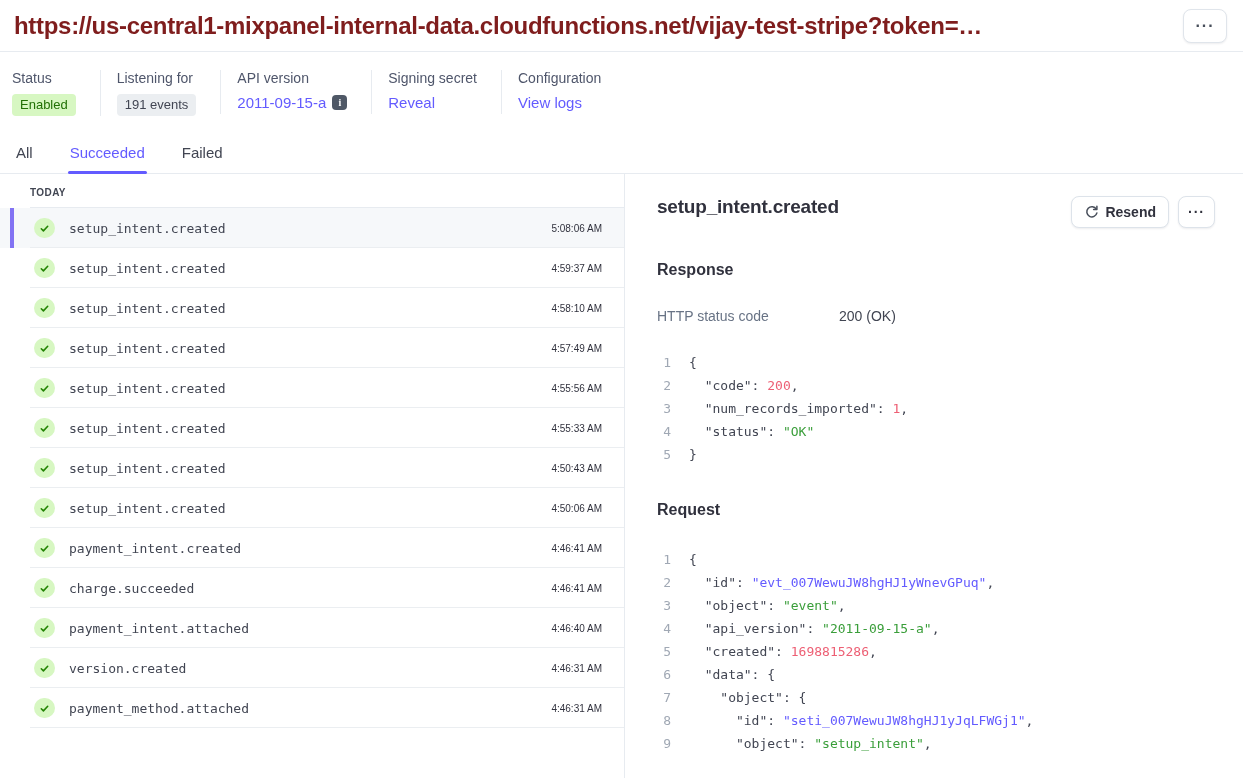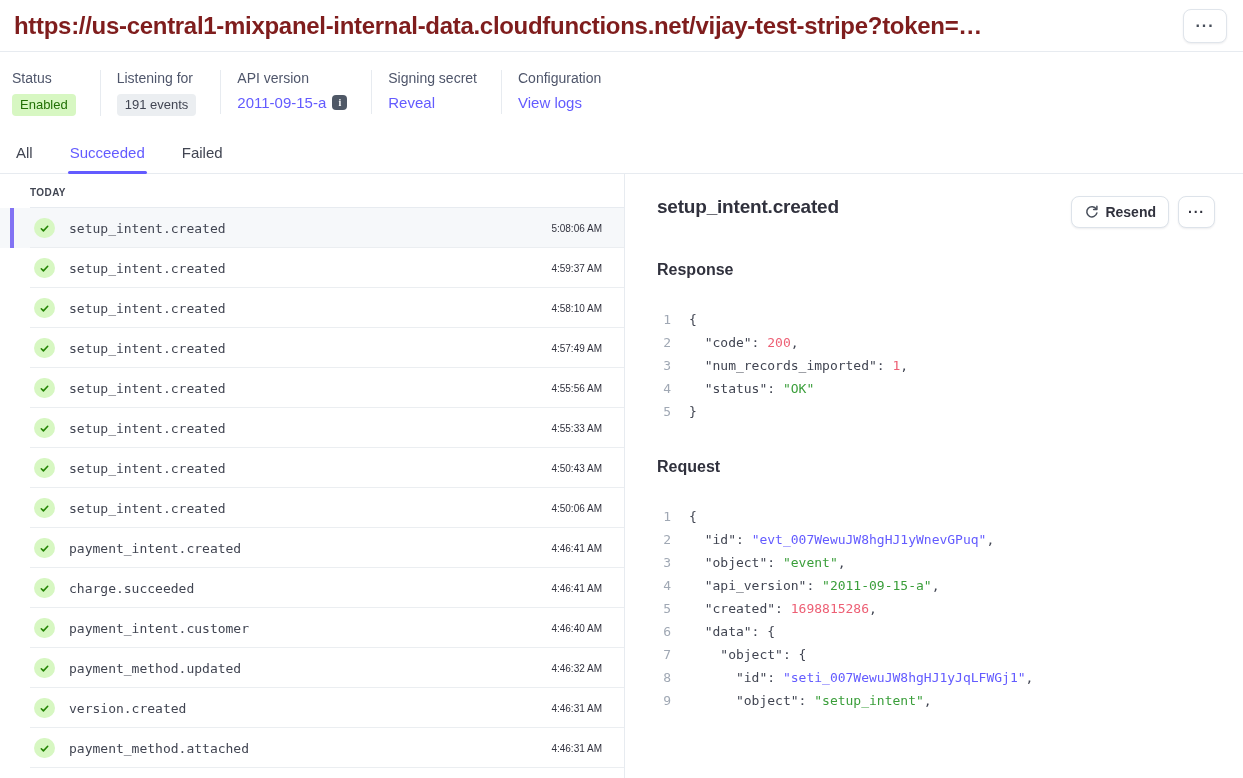--- a/index.html
+++ b/index.html
@@ -220,33 +220,24 @@
     <span class="event-name">charge.succeeded</span>
     <span class="event-time">4:46:41 AM</span>
   </div>
 
   <div class="row">
     <span class="check-badge">
       <svg width="11" height="11" viewBox="0 0 12 12">
         <path d="M2.5 6.3 L4.8 8.6 L9.5 3.6" fill="none" stroke="#228403" stroke-width="1.7" stroke-linecap="round" stroke-linejoin="round"></path>
       </svg>
     </span>
-    <span class="event-name">payment_intent.customer</span>
+    <span class="event-name">payment_intent.attached</span>
     <span class="event-time">4:46:40 AM</span>
   </div>
 
-  <div class="row">
-    <span class="check-badge">
-      <svg width="11" height="11" viewBox="0 0 12 12">
-        <path d="M2.5 6.3 L4.8 8.6 L9.5 3.6" fill="none" stroke="#228403" stroke-width="1.7" stroke-linecap="round" stroke-linejoin="round"></path>
-      </svg>
-    </span>
-    <span class="event-name">payment_method.updated</span>
-    <span class="event-time">4:46:32 AM</span>
-  </div>
 
   <div class="row">
     <span class="check-badge">
       <svg width="11" height="11" viewBox="0 0 12 12">
         <path d="M2.5 6.3 L4.8 8.6 L9.5 3.6" fill="none" stroke="#228403" stroke-width="1.7" stroke-linecap="round" stroke-linejoin="round"></path>
       </svg>
     </span>
     <span class="event-name">version.created</span>
     <span class="event-time">4:46:31 AM</span>
   </div>
@@ -276,20 +267,24 @@
           </span>
           <span>Resend</span>
         </button>
         <button class="btn square">
           <span>···</span>
         </button>
       </div>
     </div>
 
     <h3 class="section-heading">Response</h3>
+    <div class="kv-row">
+      <div class="kv-label">HTTP status code</div>
+      <div class="kv-value">200 (OK)</div>
+    </div>
     <div class="code-block">
         <div class="code-line">
           <span class="ln">1</span>
           <span class="code"><span class="tk-d">{</span></span>
         </div>
         <div class="code-line">
           <span class="ln">2</span>
           <span class="code"><span class="tk-d">  "code": </span><span class="tk-n">200</span><span class="tk-d">,</span></span>
         </div>
         <div class="code-line">

